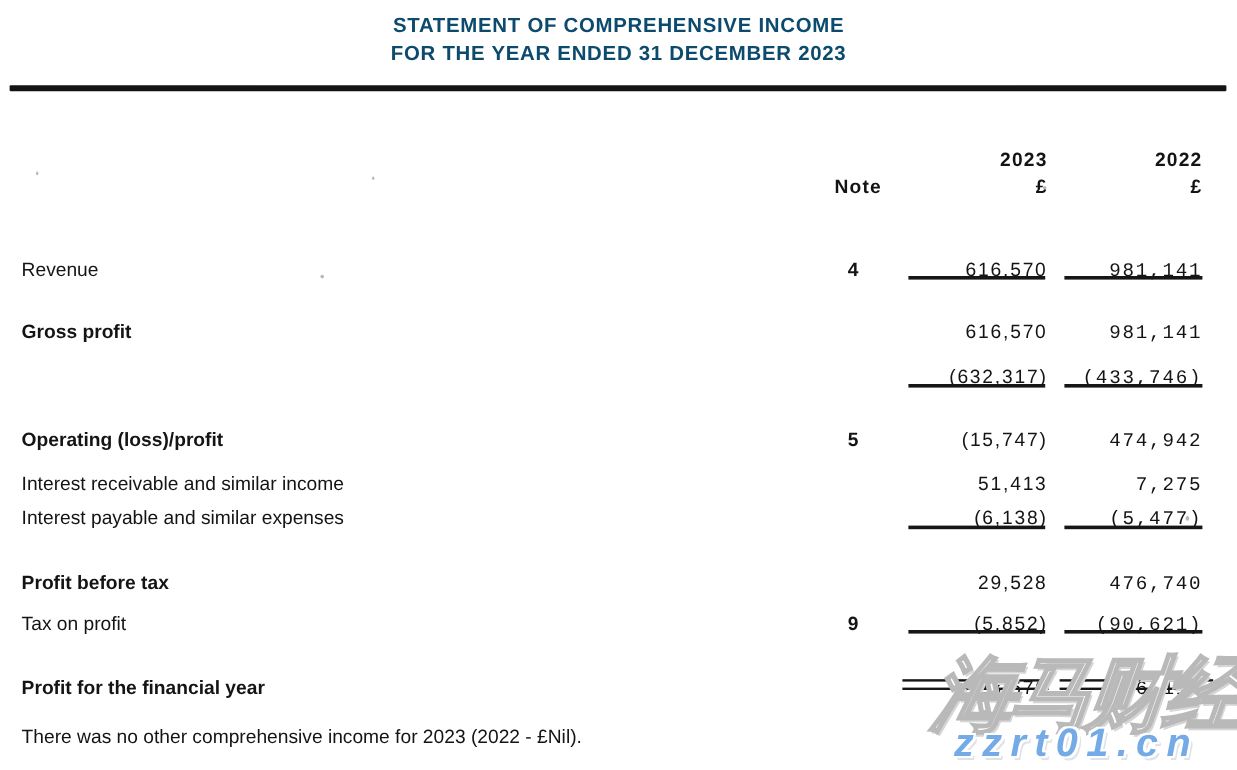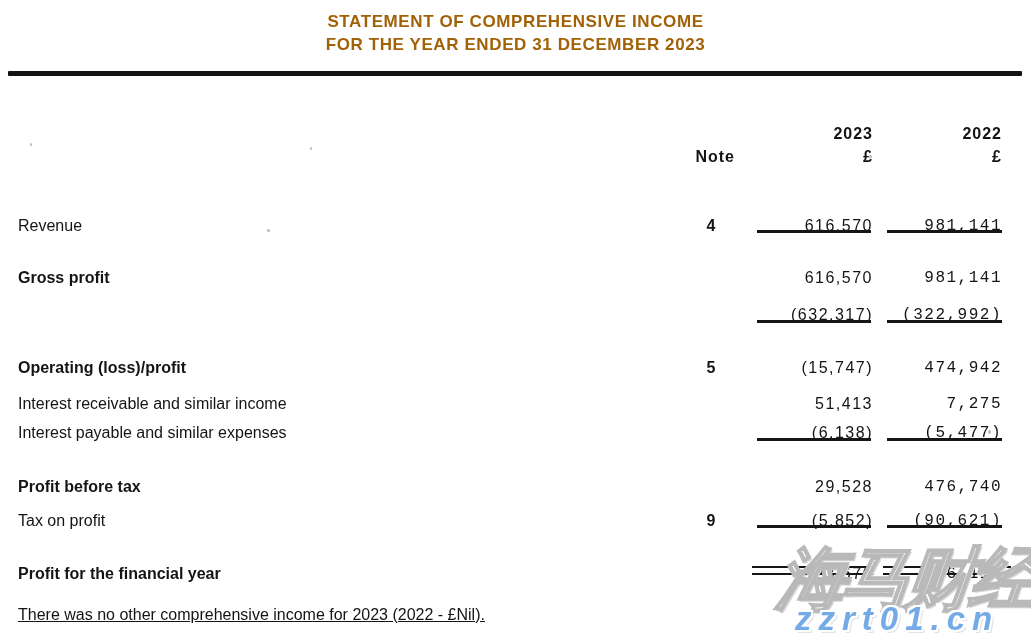--- a/index.html
+++ b/index.html
@@ -9,21 +9,21 @@
     background:#ffffff;
     font-family:"Liberation Sans","DejaVu Sans",sans-serif;
     color:#141414;
     overflow:hidden;
   }
 
   
   .doc-title {
     position:absolute; top:10px; left:0; width:100%;
     text-align:center; font-weight:700; font-size:17px;
-    letter-spacing:0.6px; line-height:23px; color:#a16207;
+    letter-spacing:0.6px; line-height:23px; color:#0c4a6e;
   }
 
   
   .top-rule {
     position:absolute; top:71px; left:8px; width:1014px; height:5px;
     background:#141414; border-radius:1px;
   }
 
   
   .hdr { position:absolute; font-weight:700; font-size:16px; white-space:nowrap; letter-spacing:1px;margin-top:19px; }
@@ -43,21 +43,21 @@
 
   
   .rule  { position:absolute; height:3px; background:#161616; }
   .rule.c1 { left:757px; width:114px; }
   .rule.c2 { left:887px; width:115px; }
   .drule { position:absolute; height:5px; border-top:2px solid #161616; border-bottom:2px solid #161616; }
   .drule.c1 { left:752px; width:122px; }
   .drule.c2 { left:883px; width:128px; }
 
   
-  .footnote { position:absolute; top:606px; left:18px; font-size:16px; white-space:nowrap;text-decoration:underline; }
+  .footnote { position:absolute; top:606px; left:18px; font-size:16px; white-space:nowrap; }
 
   
   .wm-cn {
     position:absolute; top:534px; left:778px; z-index:5;
     font-size:68px; font-weight:700; font-style:italic;
     letter-spacing:-4px; white-space:nowrap;
     color:#ffffff;
     -webkit-text-stroke:2px #b9b9b9;
     text-shadow:2px 2px 0 #d6d6d6;
     transform:skewX(-6deg);
@@ -106,21 +106,21 @@
   <div class="row bold" style="top:244px">
     <span class="lbl">Gross profit</span>
     <span class="note"></span>
     <span class="v1">616,570</span>
     <span class="v2">981,141</span>
   </div>
 
   <div class="row" style="top:281px">
     <span class="note"></span>
     <span class="v1">(632,317)</span>
-    <span class="v2">(322,992)</span>
+    <span class="v2">(433,746)</span>
   </div>
 
   <div class="rule c1" style="top:320px"></div>
   <div class="rule c2" style="top:320px"></div>
 
   <div class="row bold" style="top:334px">
     <span class="lbl">Operating (loss)/profit</span>
     <span class="note">5</span>
     <span class="v1">(15,747)</span>
     <span class="v2">474,942</span>

